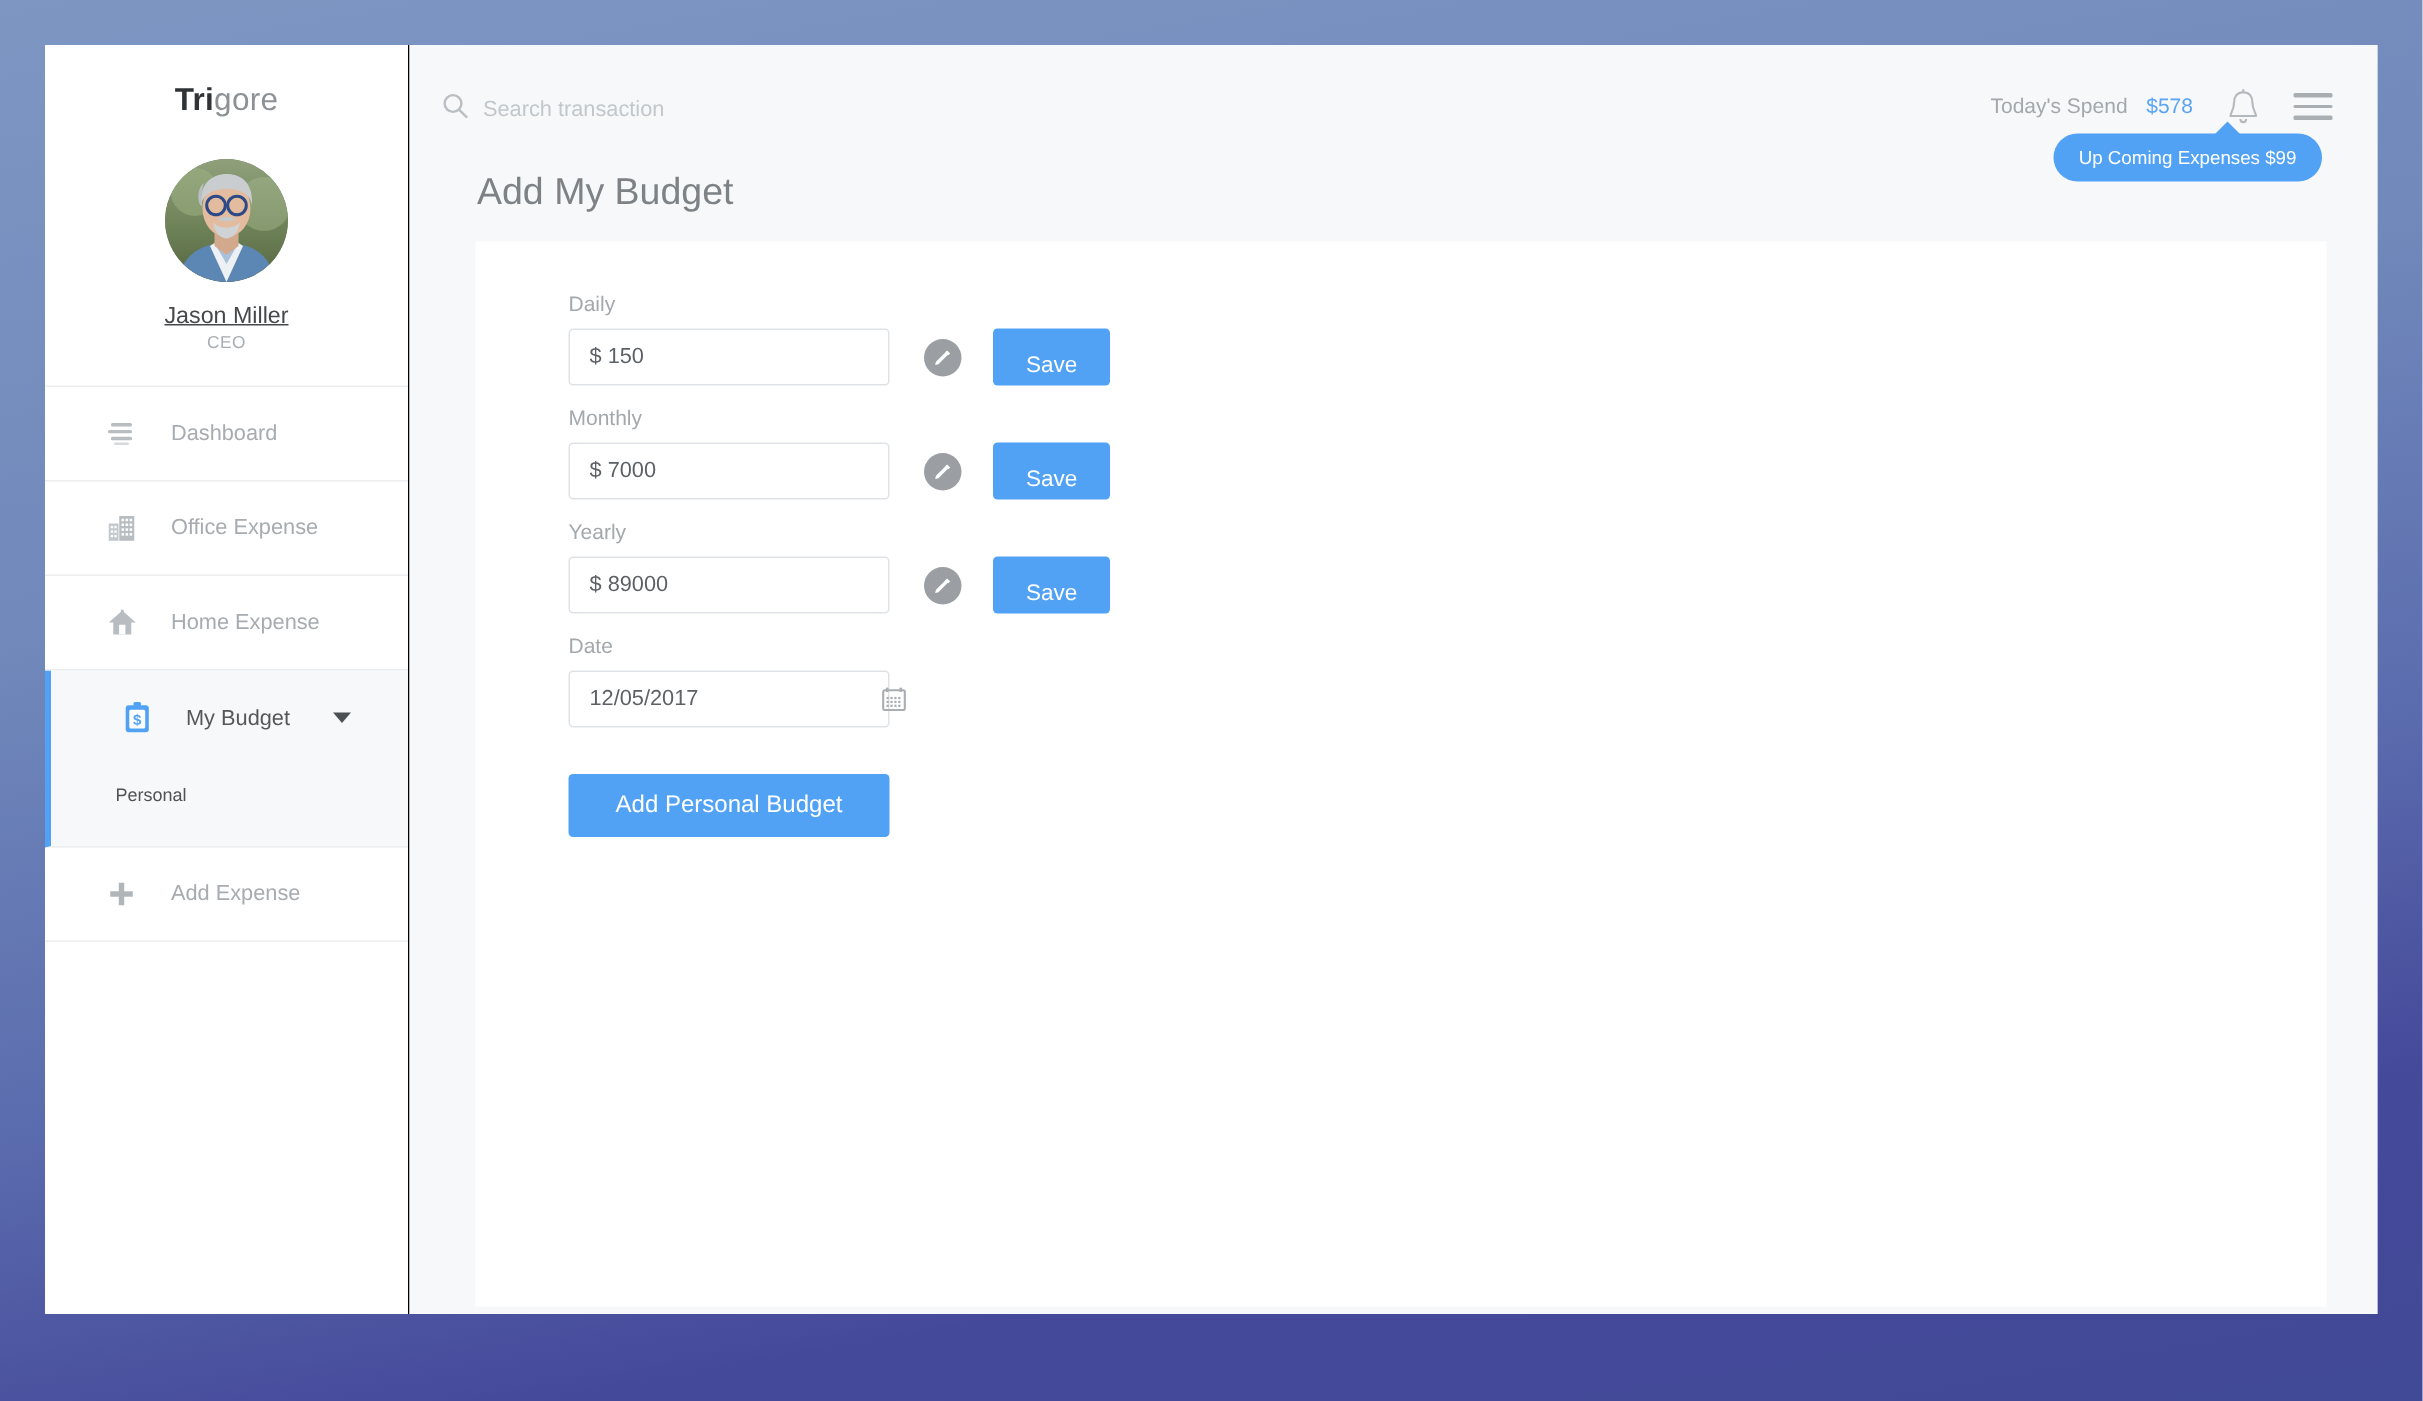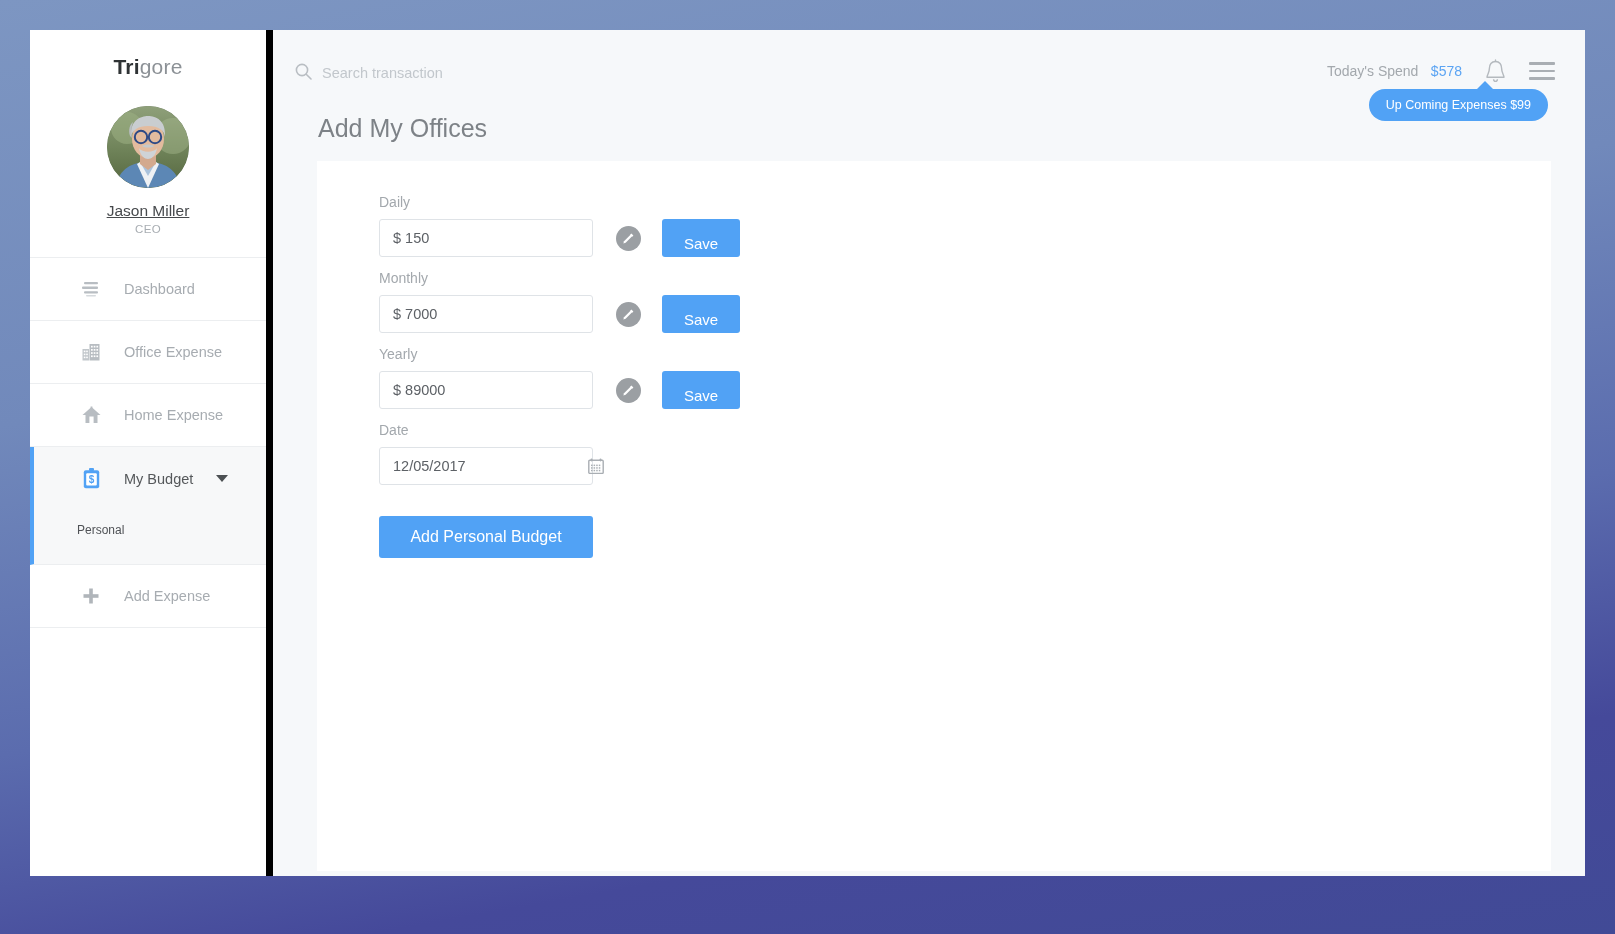--- a/index.html
+++ b/index.html
@@ -26,21 +26,21 @@
     background: #ffffff;
     display: flex;
     overflow: hidden;
   }
 
   
   .sidebar {
     width: 243px;
     flex: 0 0 243px;
     background: #ffffff;
-    border-right: 7px solid #000000;
+    border-right: 1px solid #000000;
     position: relative;
   }
 
   .brand {
     height: 58px;
     display: flex;
     align-items: center;
     justify-content: center;
     padding-top: 16px;
   }
@@ -80,21 +80,21 @@
     font-size: 11.5px;
     color: #a8adb2;
     letter-spacing: .3px;
   }
 
   .nav { }
   .nav-item {
     display: flex;
     align-items: center;
     height: 63px;
-    padding-left: 50px;
+    padding-left: 40px;
     border-bottom: 1px solid #eceef0;
     cursor: pointer;
     position: relative;
   }
   .nav-icon {
     width: 22px;
     height: 22px;
     display: flex;
     align-items: center;
     justify-content: center;
@@ -487,21 +487,21 @@
         <span class="hamburger">
           <span></span>
           <span></span>
           <span></span>
         </span>
       </div>
 
       <div class="tooltip">Up Coming Expenses $99</div>
     </div>
 
-    <h1 class="page-title">Add My Offices</h1>
+    <h1 class="page-title">Add My Budget</h1>
 
     <div class="card">
 
       
       <div class="field-group">
         <div class="field-label">Daily</div>
         <div class="field-row">
           <input class="text-input" type="text" value="$ 150" style="">
           <span class="edit-icon">
             <svg width="13" height="13" viewBox="0 0 13 13">

